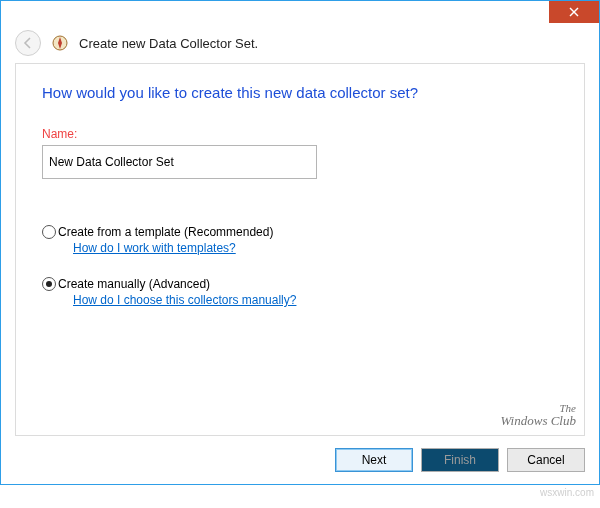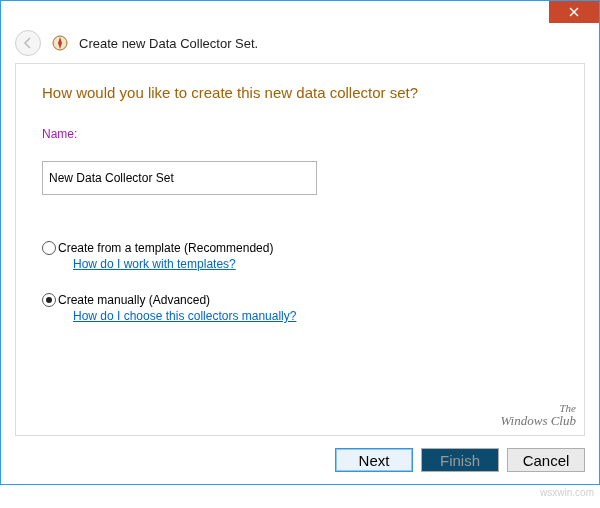--- a/index.html
+++ b/index.html
@@ -70,28 +70,28 @@
     .content-box {
       margin: 0 14px;
       border: 1px solid #dcdcdc;
       flex: 1;
       padding: 20px 26px 14px 26px;
       position: relative;
       display: flex;
       flex-direction: column;
     }
     .heading {
-      color: #a16207;
+      color: #1d4ed8;
       font-size: 15px;
       font-weight: normal;
       margin-bottom: 26px;
     }
     .field-label {
-      color: #a21caf;
-      margin-bottom: 20px;
+      color: #ef4444;
+      margin-bottom: 4px;
     }
     .text-input {
       width: 275px;
       height: 24px;
       border: 1px solid #b5b5b5;
       padding: 16px 6px;
       font-family: inherit;
       font-size: 12px;
       outline: none;
     }
@@ -150,21 +150,21 @@
       justify-content: flex-end;
       gap: 8px;
       padding: 12px 14px;
     }
     .btn {
       min-width: 78px;
       height: 24px;
       border: 1px solid #aeaeae;
       background: #eaeaea;
       font-family: inherit;
-      font-size: 15px;
+      font-size: 12px;
       cursor: pointer;
       padding: 0 10px;
     }
     .btn.primary {
       border: 1px solid #3a93d6;
       box-shadow: inset 0 0 0 1px #8cc9f2;
       background: #eaf3fb;
     }
     .btn.disabled {
       color: #9a9a9a;

